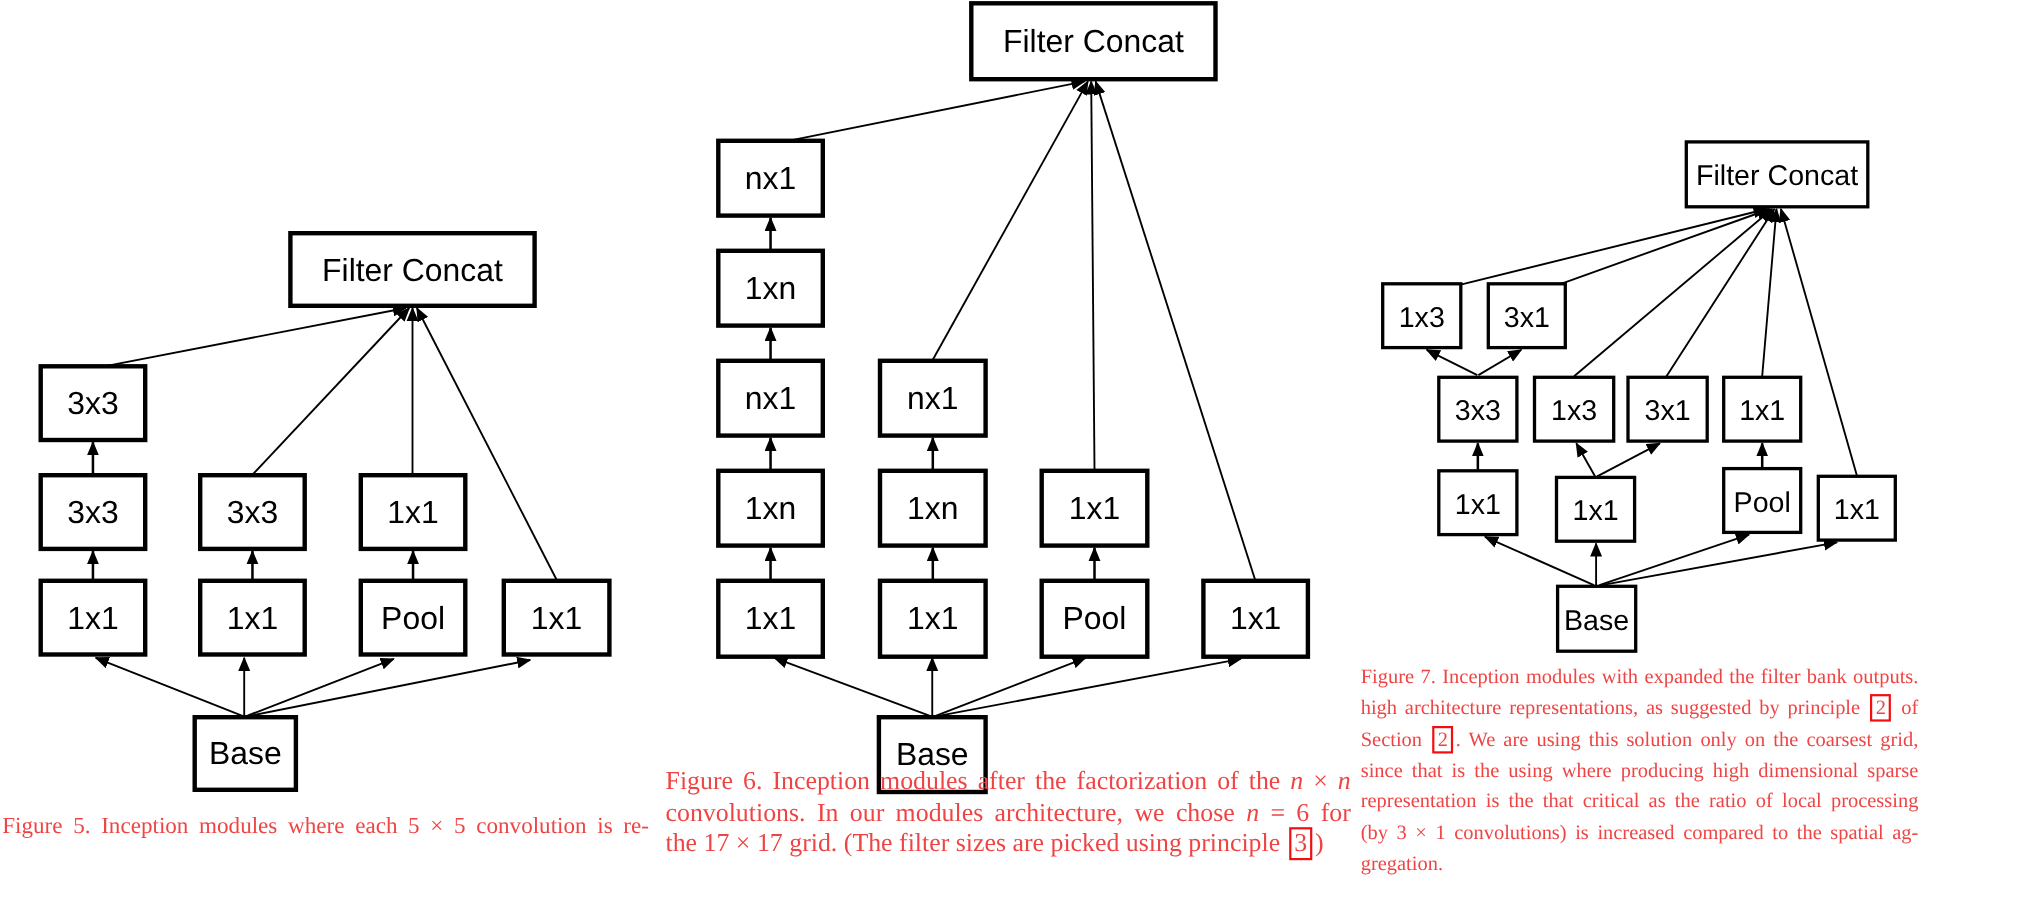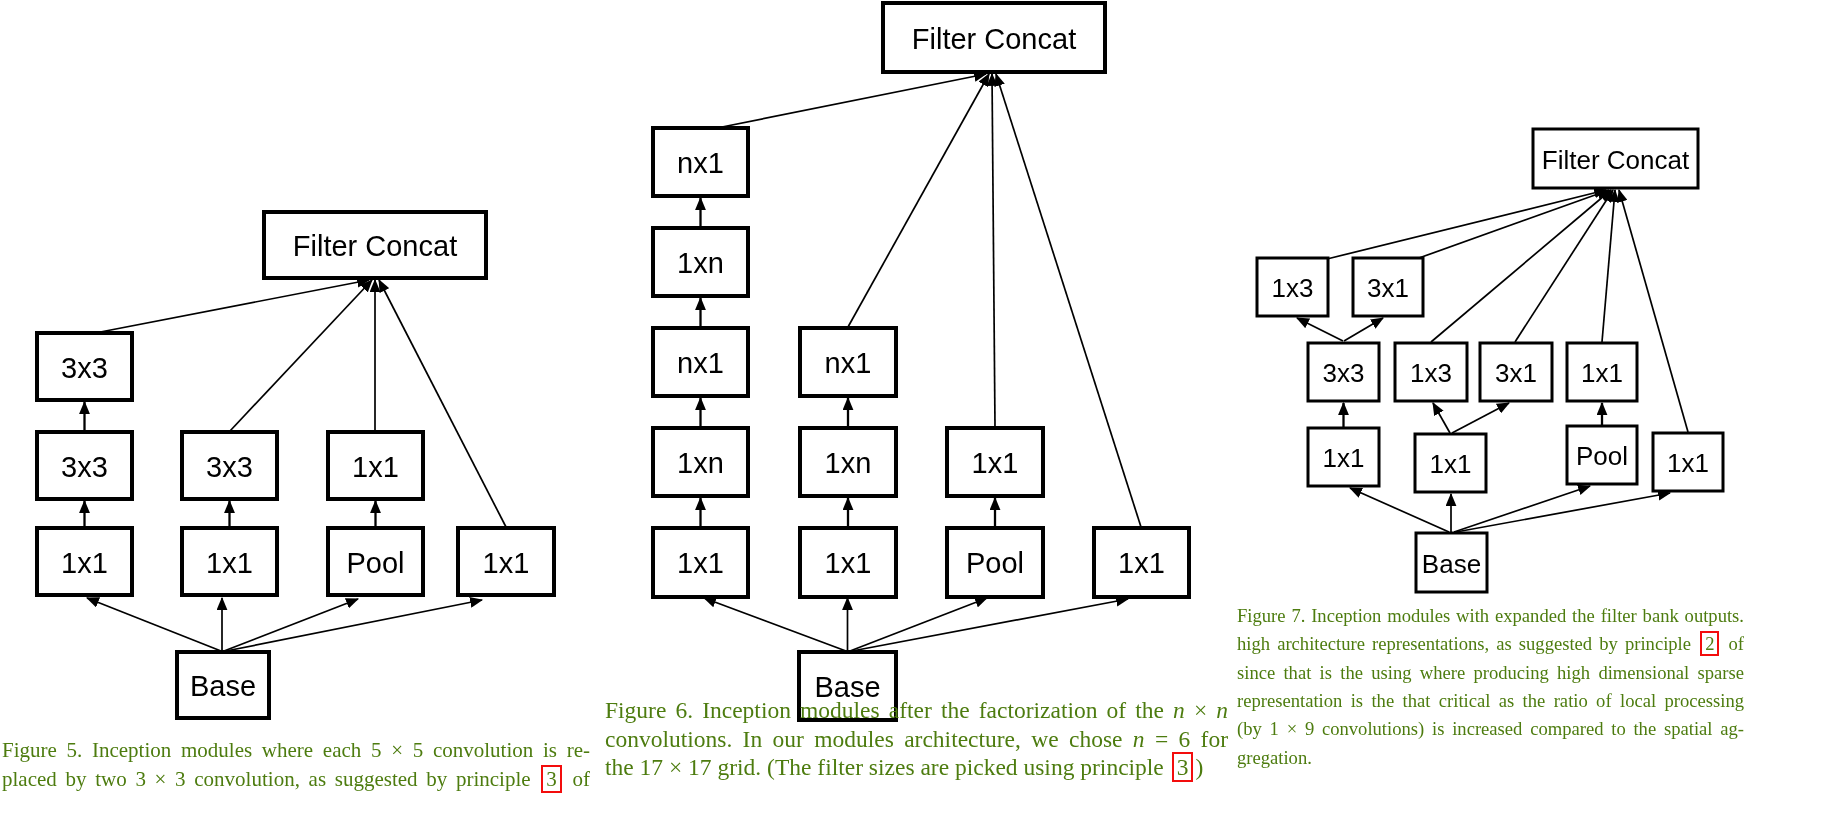--- a/index.html
+++ b/index.html
@@ -12,21 +12,21 @@
   svg .box  { fill:#ffffff; stroke:#000000; }
   svg .bw4  { stroke-width:4; }
   svg .bw3  { stroke-width:3; }
   svg .edge { stroke:#000000; stroke-width:1.7; fill:none; }
   svg .vedge{ stroke:#000000; stroke-width:2.3; fill:none; }
   svg text  { fill:#000000; text-anchor:middle; dominant-baseline:central; }
   svg .lbl56 { font:29px "Liberation Sans", sans-serif; }
   svg .lbl7  { font:26px "Liberation Sans", sans-serif; }
 
   .caption {
-    position:absolute; color:#4d7c0f;
+    position:absolute; color:#ef4444;
     font-family:"Liberation Serif", serif;
   }
   .cap5 { left:2px;    top:736px; width:588px; font-size:21px; line-height:28.6px; }
   .cap6 { left:605px;  top:696px; width:623px; font-size:23.5px; line-height:28.6px; }
   .cap7 { left:1237px; top:602px; width:507px; font-size:18.6px; line-height:28.35px; }
   .cap-line { white-space:normal; }
   .cap-line.just { text-align:justify; text-align-last:justify; }
   .seg-plain { }
   .seg-var { font-style:italic; }
   .seg-cite {
@@ -178,31 +178,31 @@
       <text class="lbl7" x="1602" y="456">Pool</text>
       <rect class="box bw3" x="1653" y="433" width="70" height="58"></rect>
       <text class="lbl7" x="1688" y="463">1x1</text>
       <rect class="box bw3" x="1416" y="533" width="71" height="59"></rect>
       <text class="lbl7" x="1451.5" y="563.5">Base</text>
     </g>
   </svg>
 
   <div class="caption cap5">
     <div class="cap-line just"><span class="seg-plain">Figure 5. Inception modules where each 5 × 5 convolution is re-</span></div>
-    <div class="cap-line just"><span class="seg-plain">placed by two 3 × 3 convolution, as suggested by principle </span><span class="seg-cite">3</span><span class="seg-plain"> of</span></div>
   </div>
 
   <div class="caption cap6">
     <div class="cap-line just"><span class="seg-plain">Figure 6. Inception modules after the factorization of the </span><span class="seg-var">n</span><span class="seg-plain"> × </span><span class="seg-var">n</span></div>
     <div class="cap-line just"><span class="seg-plain">convolutions. In our modules architecture, we chose </span><span class="seg-var">n</span><span class="seg-plain"> = 6 for</span></div>
     <div class="cap-line"><span class="seg-plain">the 17 × 17 grid. (The filter sizes are picked using principle </span><span class="seg-cite">3</span><span class="seg-plain">)</span></div>
   </div>
 
   <div class="caption cap7">
     <div class="cap-line just"><span class="seg-plain">Figure 7. Inception modules with expanded the filter bank outputs.</span></div>
     <div class="cap-line just"><span class="seg-plain">high architecture representations, as suggested by principle </span><span class="seg-cite">2</span><span class="seg-plain"> of</span></div>
+    <div class="cap-line just"><span class="seg-plain">Section </span><span class="seg-cite">2</span><span class="seg-plain">. We are using this solution only on the coarsest grid,</span></div>
     <div class="cap-line just"><span class="seg-plain">since that is the using where producing high dimensional sparse</span></div>
     <div class="cap-line just"><span class="seg-plain">representation is the that critical as the ratio of local processing</span></div>
-    <div class="cap-line just"><span class="seg-plain">(by 1 × 9 convolutions) is increased compared to the spatial ag-</span></div>
+    <div class="cap-line just"><span class="seg-plain">(by 3 × 1 convolutions) is increased compared to the spatial ag-</span></div>
     <div class="cap-line"><span class="seg-plain">gregation.</span></div>
   </div>
 
 </div>
 
 </body></html>

